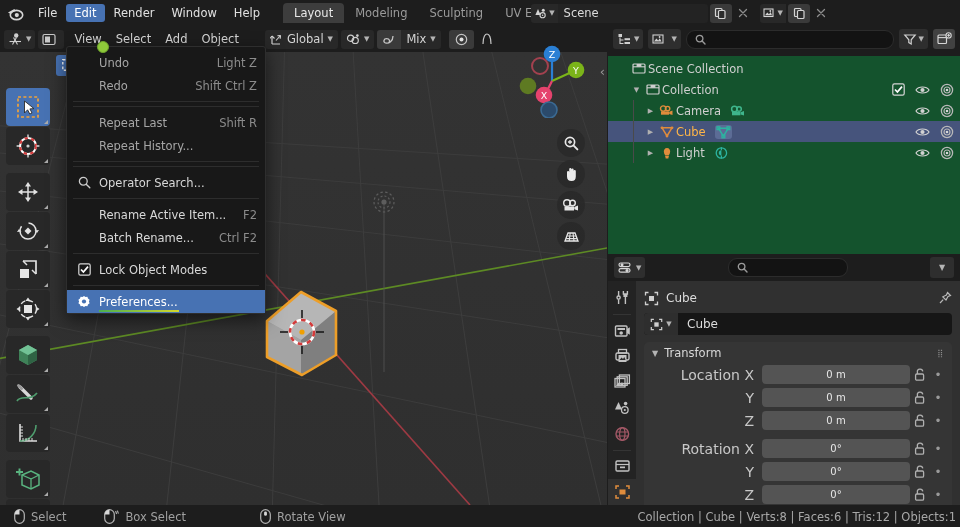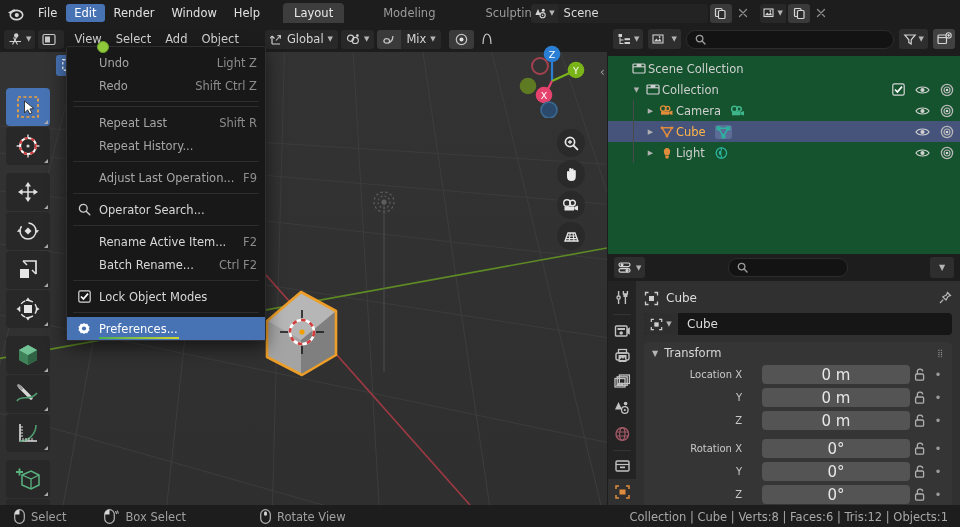--- a/index.html
+++ b/index.html
@@ -16,21 +16,21 @@
   .topbar{
     position:absolute; left:0; top:0; width:836px; height:26px;
     background:#1d1d1d; display:flex; align-items:center;
   }
   .blender-logo{ width:30px; height:26px; display:flex; align-items:center; justify-content:center; }
   .menu-item{
     height:18px; padding:0 8px; display:flex; align-items:center;
     color:#e0e0e0; font-size:11.5px; border-radius:3px; margin-right:1px; white-space:nowrap;
   }
   .menu-item.active{ background:#4772b3; color:#fff; }
-  .tabs{ display:flex; align-items:flex-start; margin-left:14px;gap:28px; }
+  .tabs{ display:flex; align-items:flex-start; margin-left:14px; }
   .tab{
     height:20px; padding:0 11px; display:flex; align-items:center;
     color:#9b9b9b; font-size:11.5px; border-radius:4px 4px 0 0; white-space:nowrap;
   }
   .tab.active{ background:#3d3d3d; color:#e8e8e8; }
   .tab-clip{ overflow:hidden; max-width:78px; }
 
   .topbar-right{ position:absolute; right:0; top:0; height:26px; display:flex; align-items:center; }
   .field-box{
     height:19px; background:#232323; border-radius:3px; display:flex; align-items:center;
@@ -153,36 +153,36 @@
     height:22px; background:#161616; border-radius:4px; display:flex; align-items:center; margin-top:4px;
   }
   .namefield .ddbtn{
     width:34px; height:22px; background:#2e2e2e; border-radius:4px 0 0 4px;
     display:flex; align-items:center; justify-content:center; gap:3px;
   }
   .panel{ margin-top:7px; background:#353535; border-radius:5px; padding:0 0 4px 0; }
   .panel-head{ height:22px; display:flex; align-items:center; padding:0 8px; gap:6px; color:#d8d8d8; font-size:11.5px; }
   .grip{ margin-left:auto; color:#8a8a8a; font-size:8px; letter-spacing:1px; }
   .frow{ height:21px; display:flex; align-items:center; padding:0 6px 0 0; margin-bottom:2px; }
-  .flabel{ width:118px; text-align:right; padding-right:20px; color:#c8c8c8; font-size:10px; }
+  .flabel{ width:118px; text-align:right; padding-right:8px; color:#c8c8c8; font-size:14px; }
   .fval{
     flex:1; height:19px; background:#545454; border-radius:4px;
-    display:flex; align-items:center; justify-content:center; color:#e8e8e8; font-size:15px;
+    display:flex; align-items:center; justify-content:center; color:#e8e8e8; font-size:10px;
   }
   .fgap{ height:5px; }
   .lockico{ width:20px; display:flex; align-items:center; justify-content:center; }
   .dotico{ width:16px; display:flex; align-items:center; justify-content:center; color:#9a9a9a; font-size:12px; }
 
   
   .status{
     position:absolute; left:0; top:506px; width:960px; height:21px; background:#1d1d1d;
     display:flex; align-items:center; color:#a0a0a0; font-size:11.5px;
   }
   .skey{ display:flex; align-items:center; gap:6px; margin-right:28px; }
-  .status-right{ position:absolute; right:12px; top:0; height:21px; display:flex; align-items:center; padding-right:0; color:#a8a8a8; }
+  .status-right{ position:absolute; right:4px; top:0; height:21px; display:flex; align-items:center; padding-right:0; color:#a8a8a8; }
   svg{ display:block; }
 </style>
 </head>
 <body>
 
 <div class="app">
 
   <div class="topbar">
     <div class="blender-logo">
       <svg width="17" height="15" viewBox="0 0 17 15">
@@ -558,24 +558,20 @@
           <div class="dd-sep"></div>
           <div class="dd-sep"></div>
           <div class="dd-row">
             <span class="dd-label">Repeat Last</span>
             <span class="dd-short">Shift R</span>
           </div>
           <div class="dd-row">
             <span class="dd-label">Repeat History...</span>
           </div>
           <div class="dd-sep"></div>
-          <div class="dd-row">
-            <span class="dd-label">Adjust Last Operation...</span>
-            <span class="dd-short">F9</span>
-          </div>
           <div class="dd-sep"></div>
           <div class="dd-row">
             <span class="dd-ico">
               <svg width="13" height="13" viewBox="0 0 13 13">
                 <circle cx="5.3" cy="5.3" r="3.9" fill="none" stroke="#cccccc" stroke-width="1.3"></circle>
                 <line x1="8.2" y1="8.2" x2="11.8" y2="11.8" stroke="#cccccc" stroke-width="1.4" stroke-linecap="round"></line>
               </svg>
             </span>
             <span class="dd-label en">Operator Search...</span>
           </div>

